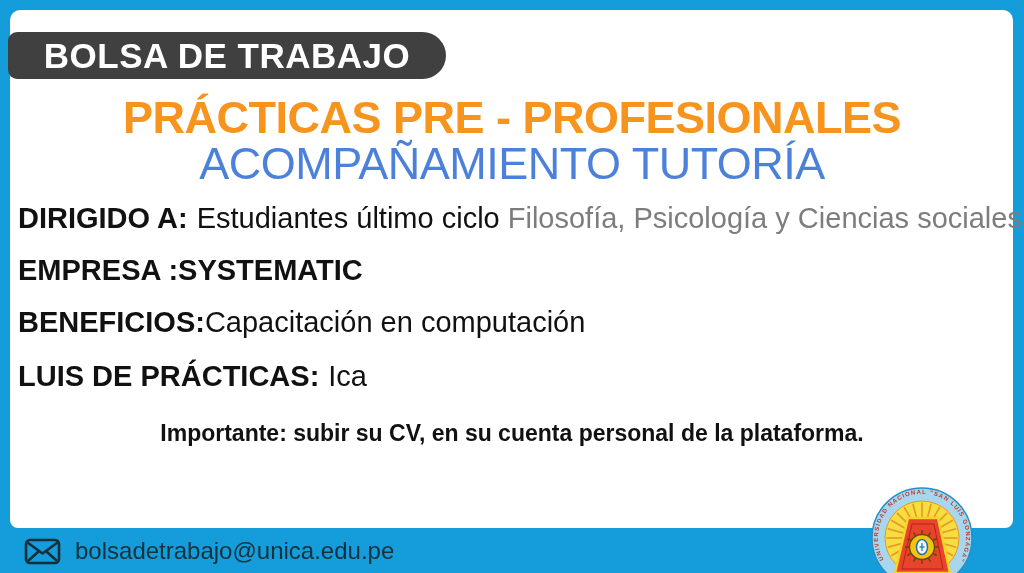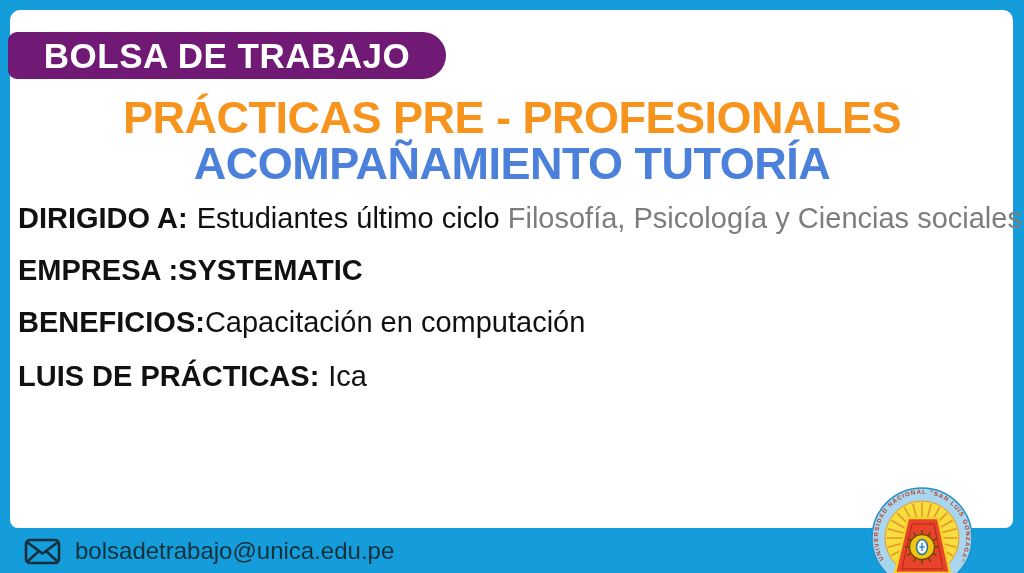--- a/index.html
+++ b/index.html
@@ -7,32 +7,32 @@
     position:relative;width:1024px;height:573px;overflow:hidden;
     background:#149CDB;
     font-family:"Liberation Sans",sans-serif;
   }
   .panel{
     position:absolute;left:10px;top:10px;width:1003px;height:518px;
     background:#ffffff;border-radius:10px 10px 8px 8px;
   }
   .banner{
     position:absolute;left:8px;top:32px;width:438px;height:47px;
-    background:#701a75;border-radius:10px 26px 26px 10px;
+    background:#404040;border-radius:10px 26px 26px 10px;
     display:flex;align-items:center;justify-content:center;
     color:#ffffff;font-weight:bold;font-size:35px;letter-spacing:0.5px;
   }
   .title-line1{
     position:absolute;left:0;right:0;top:92px;text-align:center;
     color:#F7941E;font-size:45px;font-weight:bold;letter-spacing:-0.5px;
     white-space:nowrap;
   }
   .title-line2{
     position:absolute;left:0;right:0;top:138px;text-align:center;
-    color:#4B81DB;font-size:45px;font-weight:bold;letter-spacing:-0.5px;
+    color:#4B81DB;font-size:45px;font-weight:normal;letter-spacing:-0.5px;
     white-space:nowrap;
   }
   .field{
     position:absolute;left:18px;font-size:29px;color:#111111;white-space:nowrap;
   }
   .field .lbl{font-weight:bold;}
   .field .val{margin-left:9px;}
   .field .val.nomargin{margin-left:0;}
   .field .val.bold{font-weight:bold;}
   .field .gray{color:#7D7D7D;margin-left:8px;}
@@ -77,20 +77,21 @@
 
   <div class="field f2">
     <span class="lbl">EMPRESA :</span><span class="val nomargin bold">SYSTEMATIC</span>
   </div>
 
   <div class="field f4">
     <span class="lbl">LUIS DE PRÁCTICAS:</span><span class="val">Ica</span>
   </div>
 
   <div class="notes">
+    <div>Importante: subir su CV, en su cuenta personal de la plataforma.</div>
   </div>
 
   <div class="footer">
     <svg class="env-icon" width="37" height="27" viewBox="0 0 37 27">
       <rect x="2" y="2" width="33" height="23" rx="4" fill="none" stroke="#142F3A" stroke-width="2.6"></rect>
       <path d="M3.5 4.5 L18.5 15.5 L33.5 4.5" fill="none" stroke="#142F3A" stroke-width="2.6" stroke-linejoin="round"></path>
       <path d="M4 23 L14.5 13.5 M33 23 L22.5 13.5" fill="none" stroke="#142F3A" stroke-width="2.6"></path>
     </svg>
     <span class="email">bolsadetrabajo@unica.edu.pe</span>
   </div>

